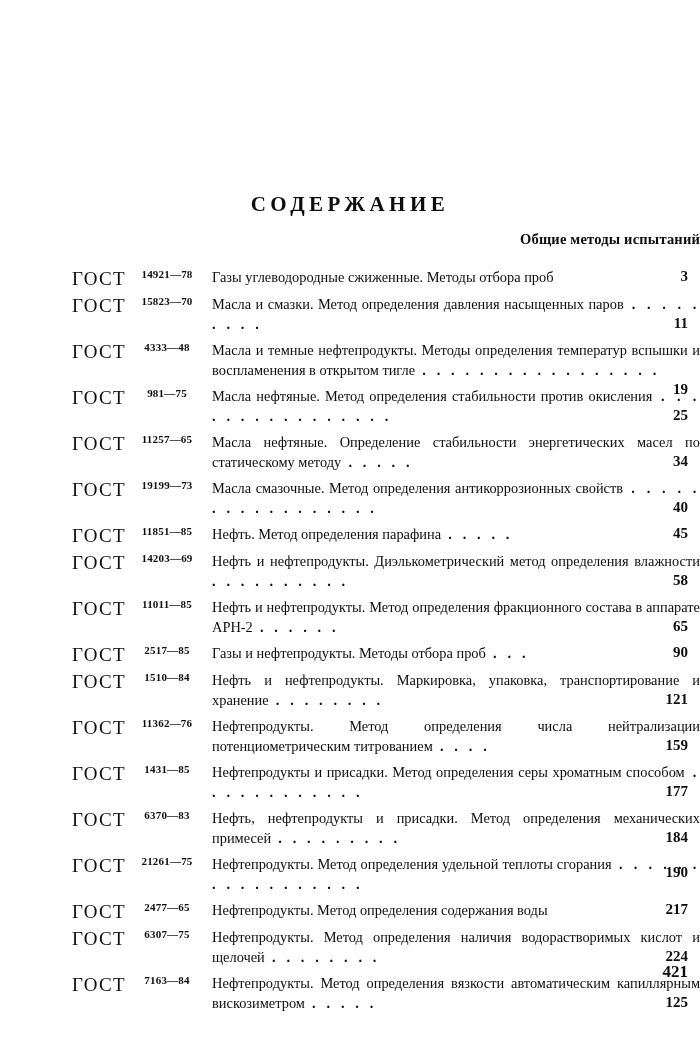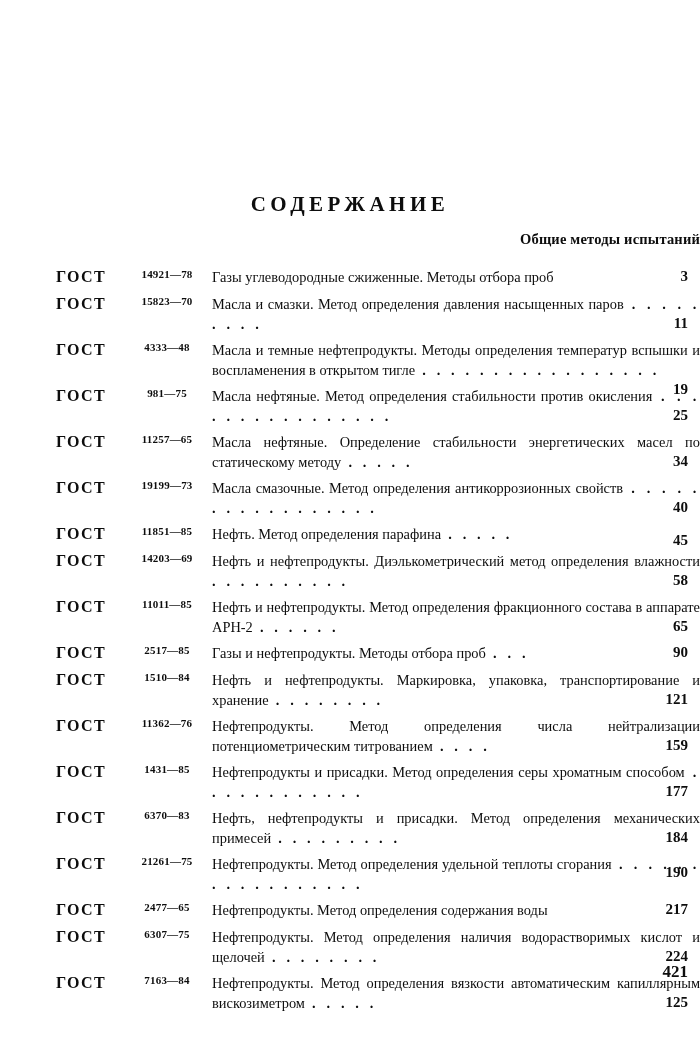--- a/index.html
+++ b/index.html
@@ -49,24 +49,24 @@
     width: 700px;
   }
   .entry {
     display: block;
     position: relative;
     margin-bottom: 7px;
     min-height: 20px;
   }
   .std-label {
     position: absolute;
-    left: 56px;
+    left: 72px;
     top: 0;
-    font-size: 16px;
-    font-weight: bold;
+    font-size: 19px;
+    font-weight: normal;
     letter-spacing: 1.3px;
   }
   .std-number {
     position: absolute;
     left: 128px;
     top: 0;
     width: 78px;
     text-align: center;
     font-size: 11px;
     font-weight: bold;
@@ -143,21 +143,21 @@
       <div class="entry">
         <span class="std-label">ГОСТ</span>
         <span class="std-number">19199—73</span>
         <div class="entry-body"><span>Масла смазочные. Метод определения антикоррозионных свойств</span><span class="leaders"> . . . . . . . . . . . . . . . . .</span></div>
         <span class="page-num" style="top: 20px;">40</span>
       </div>
       <div class="entry">
         <span class="std-label">ГОСТ</span>
         <span class="std-number">11851—85</span>
         <div class="entry-body"><span>Нефть. Метод определения парафина</span><span class="leaders"> . . . . .</span></div>
-        <span class="page-num" style="top: 7px;">45</span>
+        <span class="page-num" style="top: 0px;">45</span>
       </div>
       <div class="entry">
         <span class="std-label">ГОСТ</span>
         <span class="std-number">14203—69</span>
         <div class="entry-body"><span>Нефть и нефтепродукты.  Диэлькометрический метод определения влажности</span><span class="leaders"> . . . . . . . . . .</span></div>
         <span class="page-num" style="top: 20px;">58</span>
       </div>
       <div class="entry">
         <span class="std-label">ГОСТ</span>
         <span class="std-number">11011—85</span>

